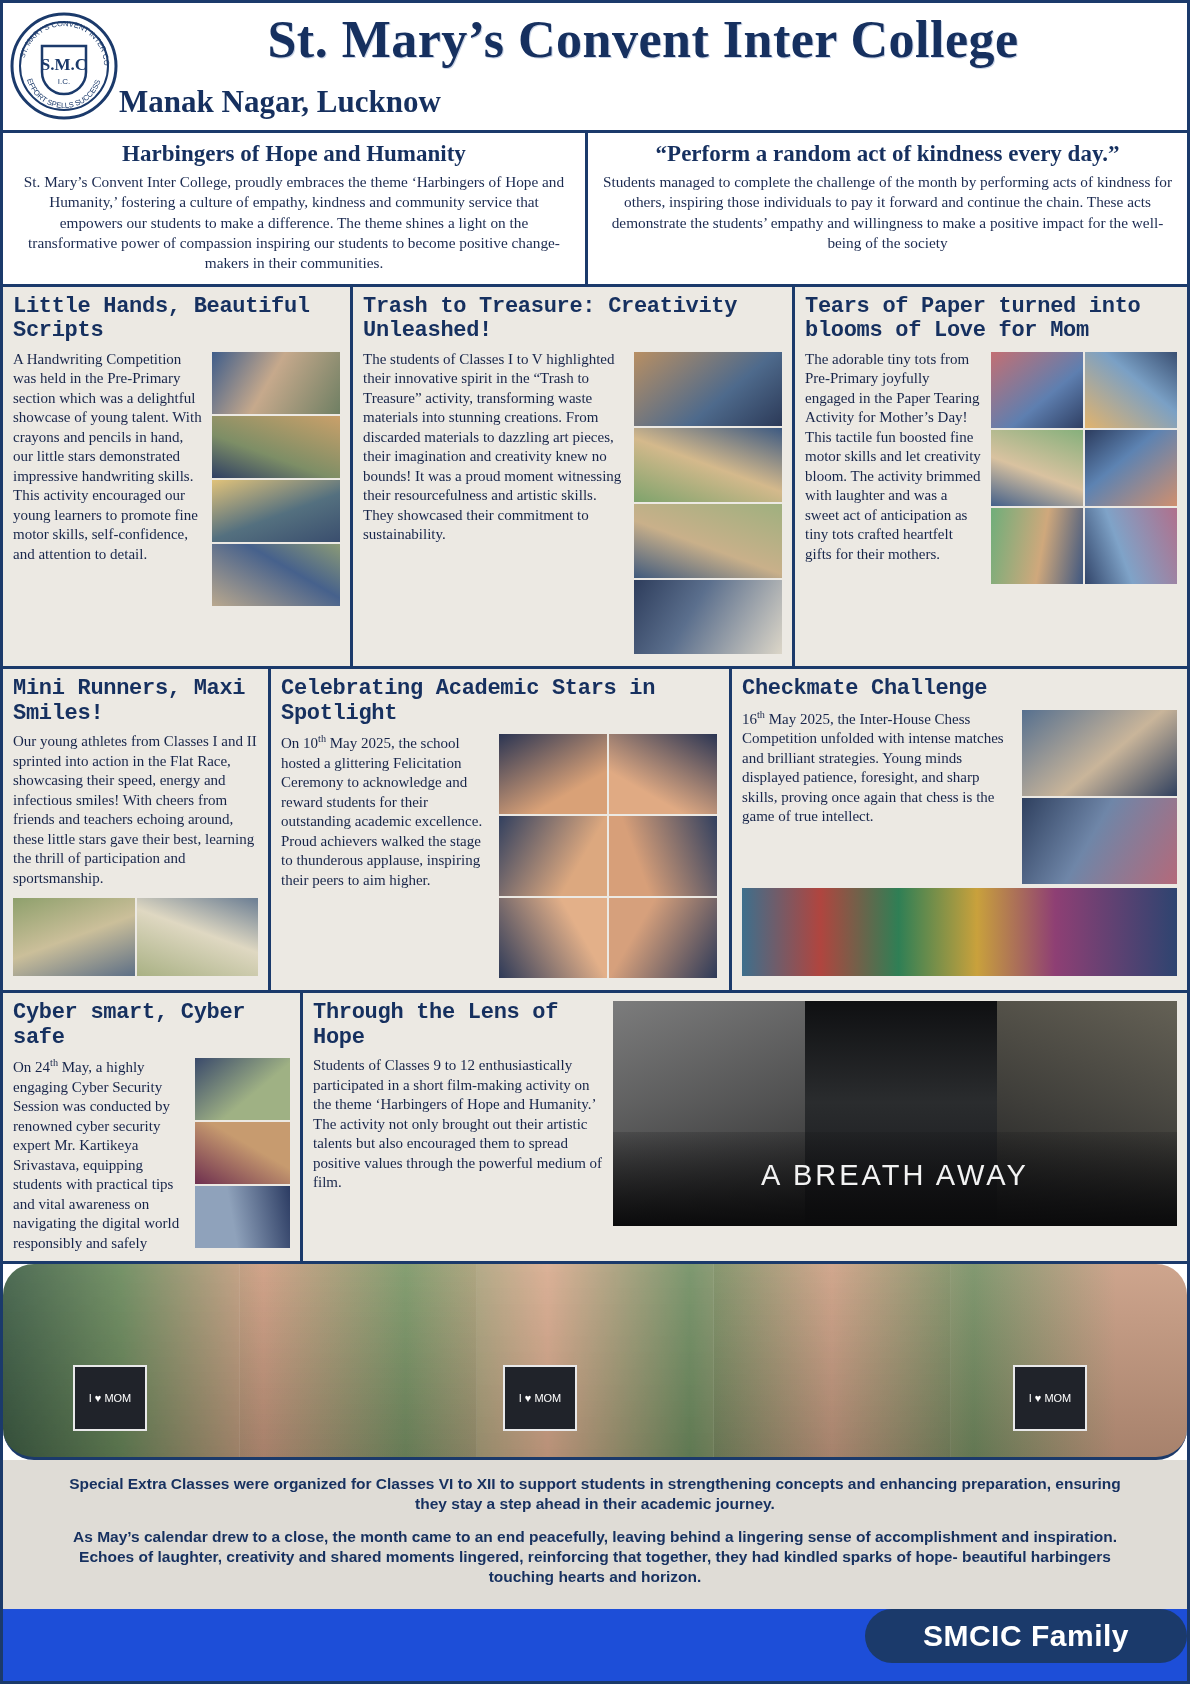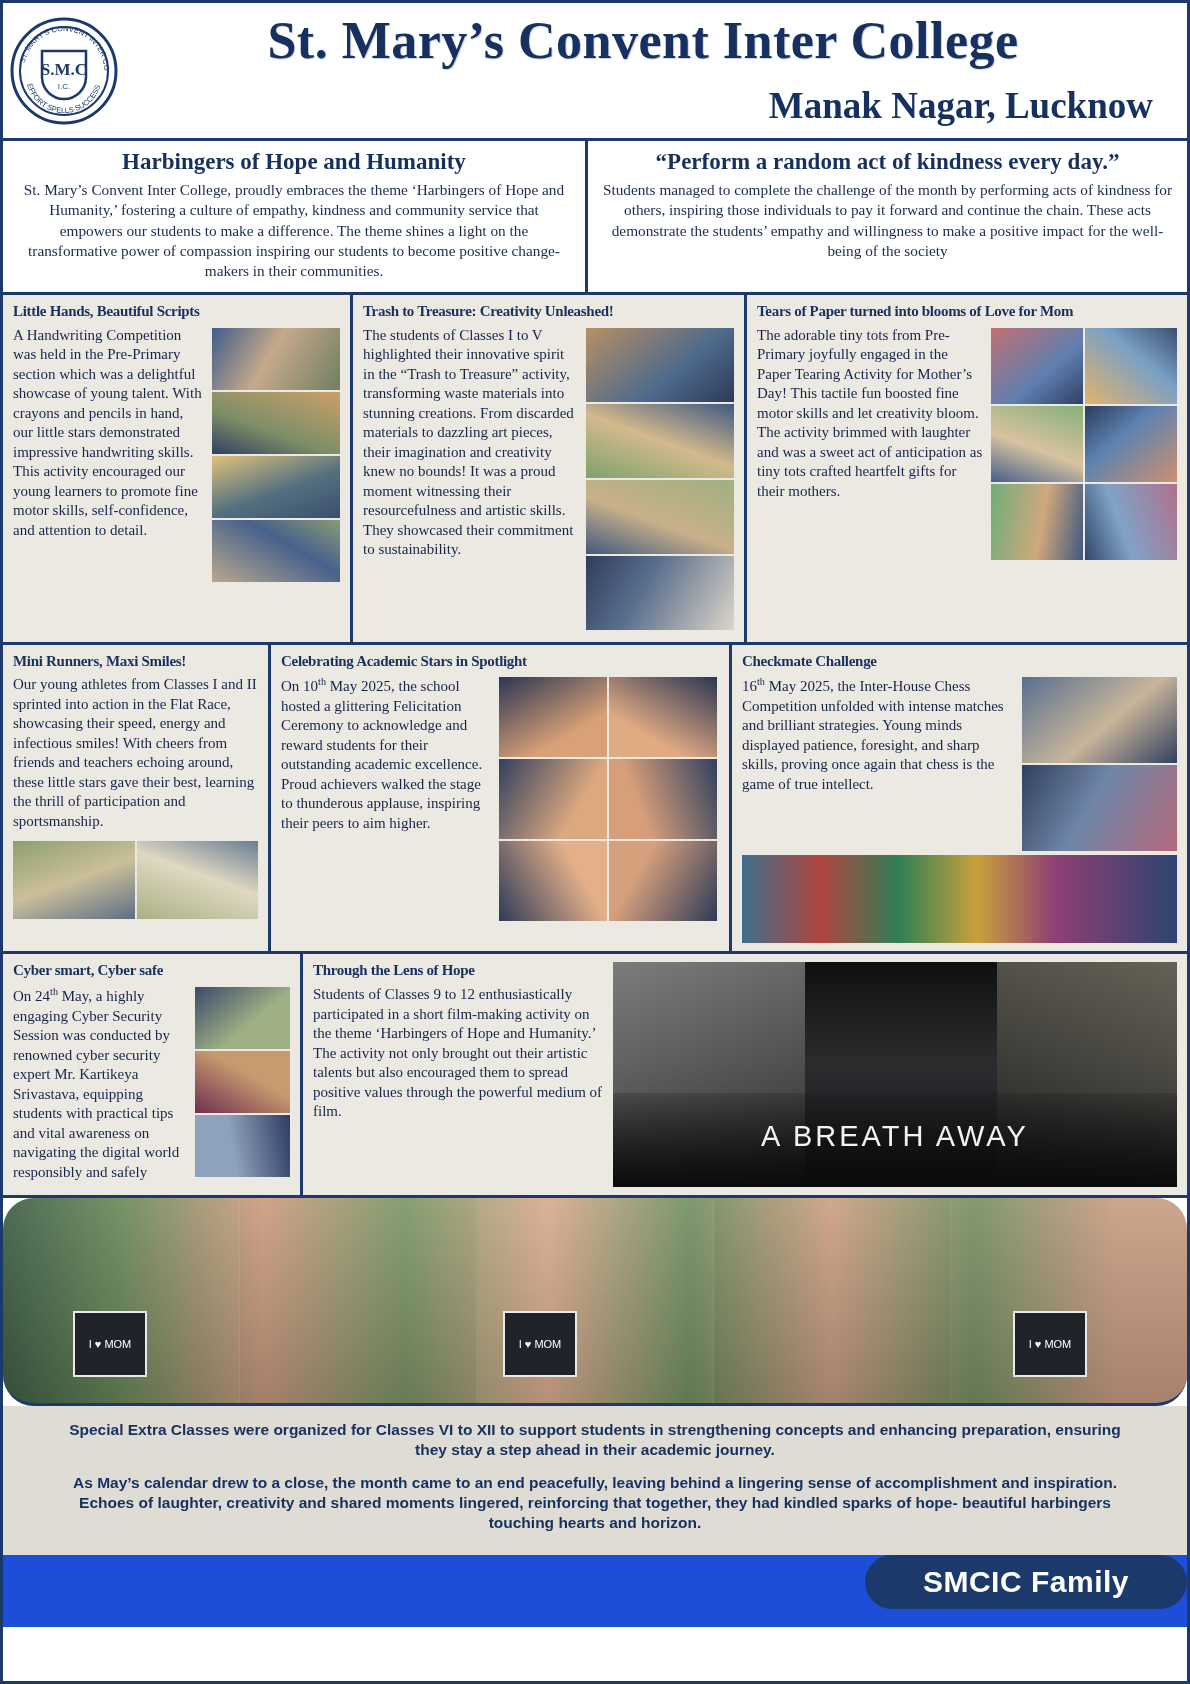--- a/index.html
+++ b/index.html
@@ -41,24 +41,24 @@
     font-weight:bold;
     font-size:52px;
     color:#16305f;
     letter-spacing:.5px;
     line-height:1.05;
     text-shadow:1px 1px 0 #c9d3e6;
   }
   .school-sub{
     font-family:"Liberation Serif", serif;
     font-weight:bold;
-    font-size:37px;
+    font-size:31px;
     color:#16305f;
     margin-top:16px;
-    text-align:right;
+    text-align:left;
     padding-right:14px;
   }
   
   .introrow{
     display:flex;
     border-bottom:3px solid #1b3a6b;
   }
   .intro-left{
     width:585px;box-sizing:border-box;
     border-right:3px solid #1b3a6b;
@@ -75,22 +75,22 @@
     margin-bottom:5px;
   }
   .intro-p{
     text-align:center;font-size:15.3px;line-height:1.33;color:#1b2a50;
   }
   
   .band{display:flex;border-bottom:3px solid #1b3a6b;}
   .cell{box-sizing:border-box;padding:8px 10px 8px 10px;background:#ece9e3;}
   .divider{border-right:3px solid #1b3a6b;}
   h3.sec{
-    font-family:Liberation Serif, serif;
-    font-weight:bold;font-size:15px;color:#16305f;
+    font-family:Liberation Mono, monospace;
+    font-weight:bold;font-size:22px;color:#16305f;
     margin:0 0 6px 0;line-height:1.12;
     letter-spacing:-.3px;
   }
   p.body{
     font-size:15px;line-height:1.3;margin:0;color:#172banything;
     color:#17254a;
   }
   .flow{overflow:hidden;}
   .imgwrap{float:right;margin:2px 0 4px 8px;}
   
@@ -163,21 +163,21 @@
             <div class="ph" style="background:linear-gradient(120deg,#3f5d8a,#c6a98c 45%,#6f7f63);"></div>
             <div class="ph" style="background:linear-gradient(200deg,#caa06a,#7d8e66 60%,#2f3f63);"></div>
             <div class="ph" style="background:linear-gradient(160deg,#e0c27a,#54707f 55%,#3a4e6e);"></div>
             <div class="ph" style="background:linear-gradient(30deg,#b9a88e,#46618c 60%,#8b9a76);"></div>
           </div>
         </div>
         <p class="body">A Handwriting Competition was held in the Pre-Primary section which was a delightful showcase of young talent. With crayons and pencils in hand, our little stars demonstrated impressive handwriting skills. This activity encouraged our young learners to promote fine motor skills, self-confidence, and attention to detail.</p>
       </div>
     </div>
 
-    <div class="cell divider" style="width:394px">
+    <div class="cell divider" style="width:442px">
       <h3 class="sec">Trash to Treasure: Creativity Unleashed!</h3>
       <div class="flow">
         <div class="imgwrap">
           <div class="collage" style="grid-template-columns:148px;grid-template-rows:74px 74px 74px 74px;width:148px;">
             <div class="ph" style="background:linear-gradient(140deg,#b88f63,#4e6a8c 60%,#2c3a58);"></div>
             <div class="ph" style="background:linear-gradient(20deg,#7ea36c,#d4b98c 50%,#3d5a82);"></div>
             <div class="ph" style="background:linear-gradient(200deg,#9fb07f,#c9b08a 55%,#405a7d);"></div>
             <div class="ph" style="background:linear-gradient(300deg,#dcd6c8,#5b6f8d 60%,#2e3d5c);"></div>
           </div>
         </div>

